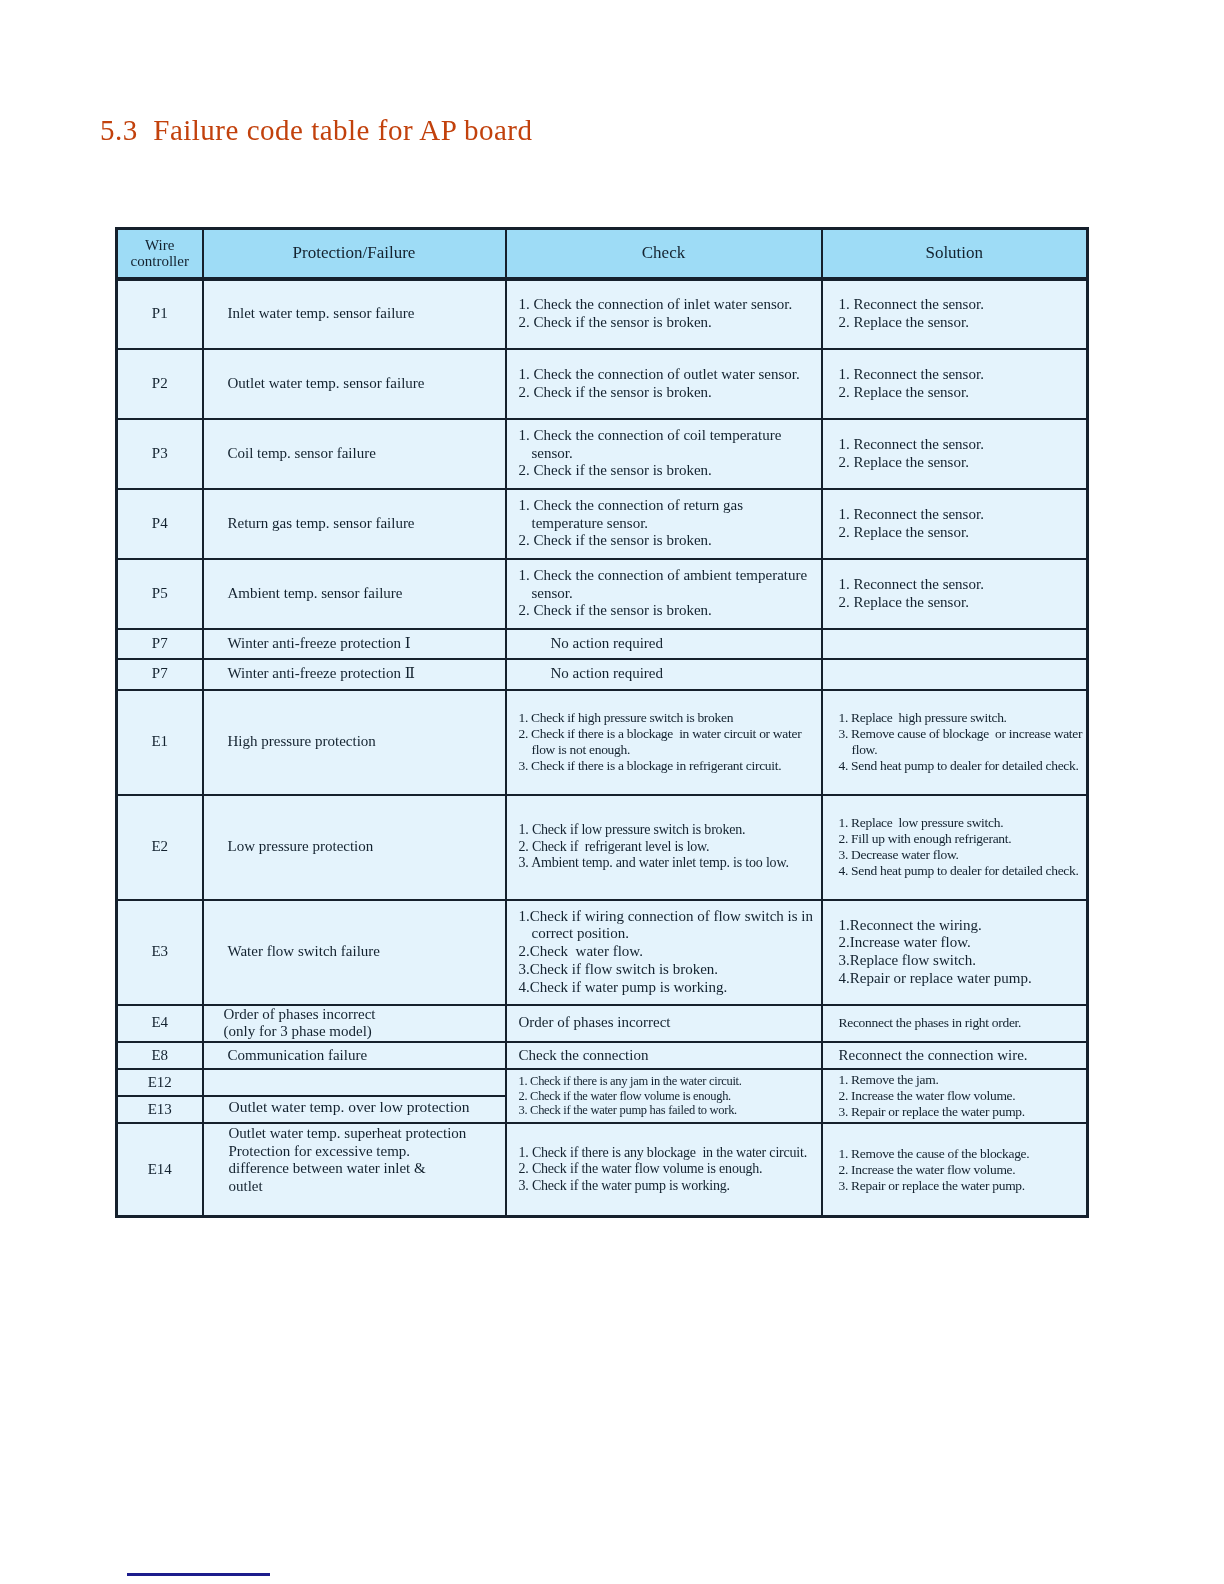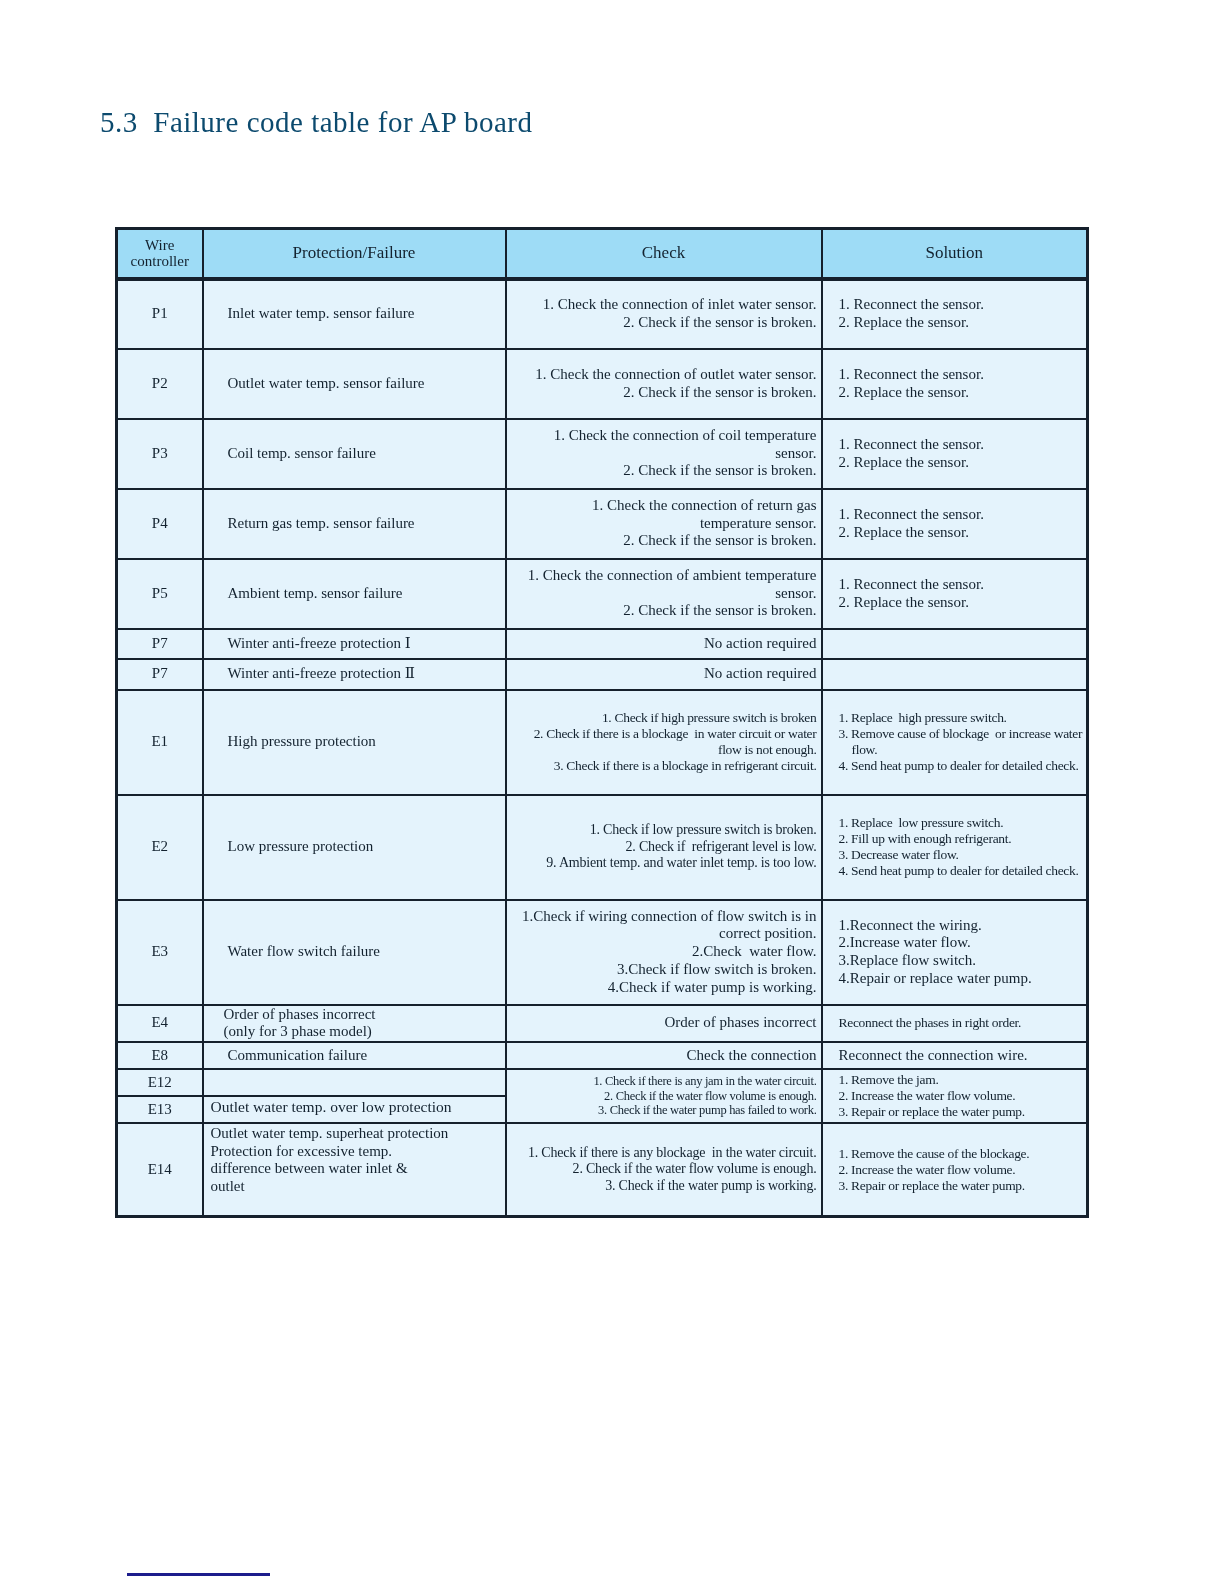--- a/index.html
+++ b/index.html
@@ -2,42 +2,42 @@
 <html><head>
 <meta charset="utf-8">
 <style>
   html,body { margin:0; padding:0; background:#ffffff; }
   .page {
     position:relative; width:1224px; height:1584px; background:#ffffff;
     font-family:"Liberation Serif","DejaVu Serif",serif; color:#13222f;
     overflow:hidden;
   }
   .title {
-    position:absolute; left:100px; top:106px;
-    font-size:29px; white-space:pre; color:#0c4a6e; letter-spacing:0.5px;
+    position:absolute; left:100px; top:114px;
+    font-size:29px; white-space:pre; color:#c2410c; letter-spacing:0.5px;
   }
   table.failure {
     position:absolute; left:115px; top:227px;
     border-collapse:collapse; table-layout:fixed; width:971px;
     border:3px solid #15202c;
     background:#e4f3fc;
   }
   td, th { border:2px solid #15202c; padding:0; vertical-align:middle; line-height:1.18; overflow:hidden; }
   thead th {
     background:#9edcf6; font-weight:normal; font-size:17px;
     border-bottom:4px solid #15202c; text-align:center;
   }
   thead th.small { font-size:15px; line-height:1.1; }
   td { font-size:15px; background:#e4f3fc; }
   .code { text-align:center; }
   .prot { padding-left:24px; padding-right:6px; }
   .prot-sm { padding-left:20px; }
-  .prot-xs { padding-left:7px; }
+  .prot-xs { padding-left:25px; }
   .prot-top { vertical-align:top; padding-top:1px; }
-  .check { padding-left:12px; padding-right:4px;text-align:right; }
+  .check { padding-left:12px; padding-right:4px; }
   .sol { padding-left:16px; padding-right:3px;border-radius:27px; }
   .check .li, .sol .li { text-indent:-13px; padding-left:13px; white-space:pre-wrap; }
   .prot .li { white-space:pre-wrap; }
   .pad-xl { padding-left:44px; }
   .big .li { font-size:15.5px; white-space:nowrap; }
   .fs14 { font-size:14px; letter-spacing:-0.2px; }
   .fs13 { font-size:13.5px; letter-spacing:-0.3px; }
   .fs12 { font-size:12.5px; letter-spacing:-0.3px; }
   tr.h50 { height:50px; } tr.h70 { height:70px; } tr.h30 { height:30px; }
   tr.h31 { height:31px; } tr.h105 { height:105px; } tr.h43 { height:33px; }
@@ -177,21 +177,21 @@
           </td>
       </tr>
       <tr class="h105">
         <td class="code">E2</td>
         <td class="prot">
             <div class="li">Low pressure protection</div>
           </td>
         <td class="check fs14">
             <div class="li">1. Check if low pressure switch is broken.</div>
             <div class="li">2. Check if  refrigerant level is low.</div>
-            <div class="li">9. Ambient temp. and water inlet temp. is too low.</div>
+            <div class="li">3. Ambient temp. and water inlet temp. is too low.</div>
           </td>
         <td class="sol fs13">
             <div class="li">1. Replace  low pressure switch.</div>
             <div class="li">2. Fill up with enough refrigerant.</div>
             <div class="li">3. Decrease water flow.</div>
             <div class="li">4. Send heat pump to dealer for detailed check.</div>
           </td>
       </tr>
       <tr class="h105">
         <td class="code">E3</td>

